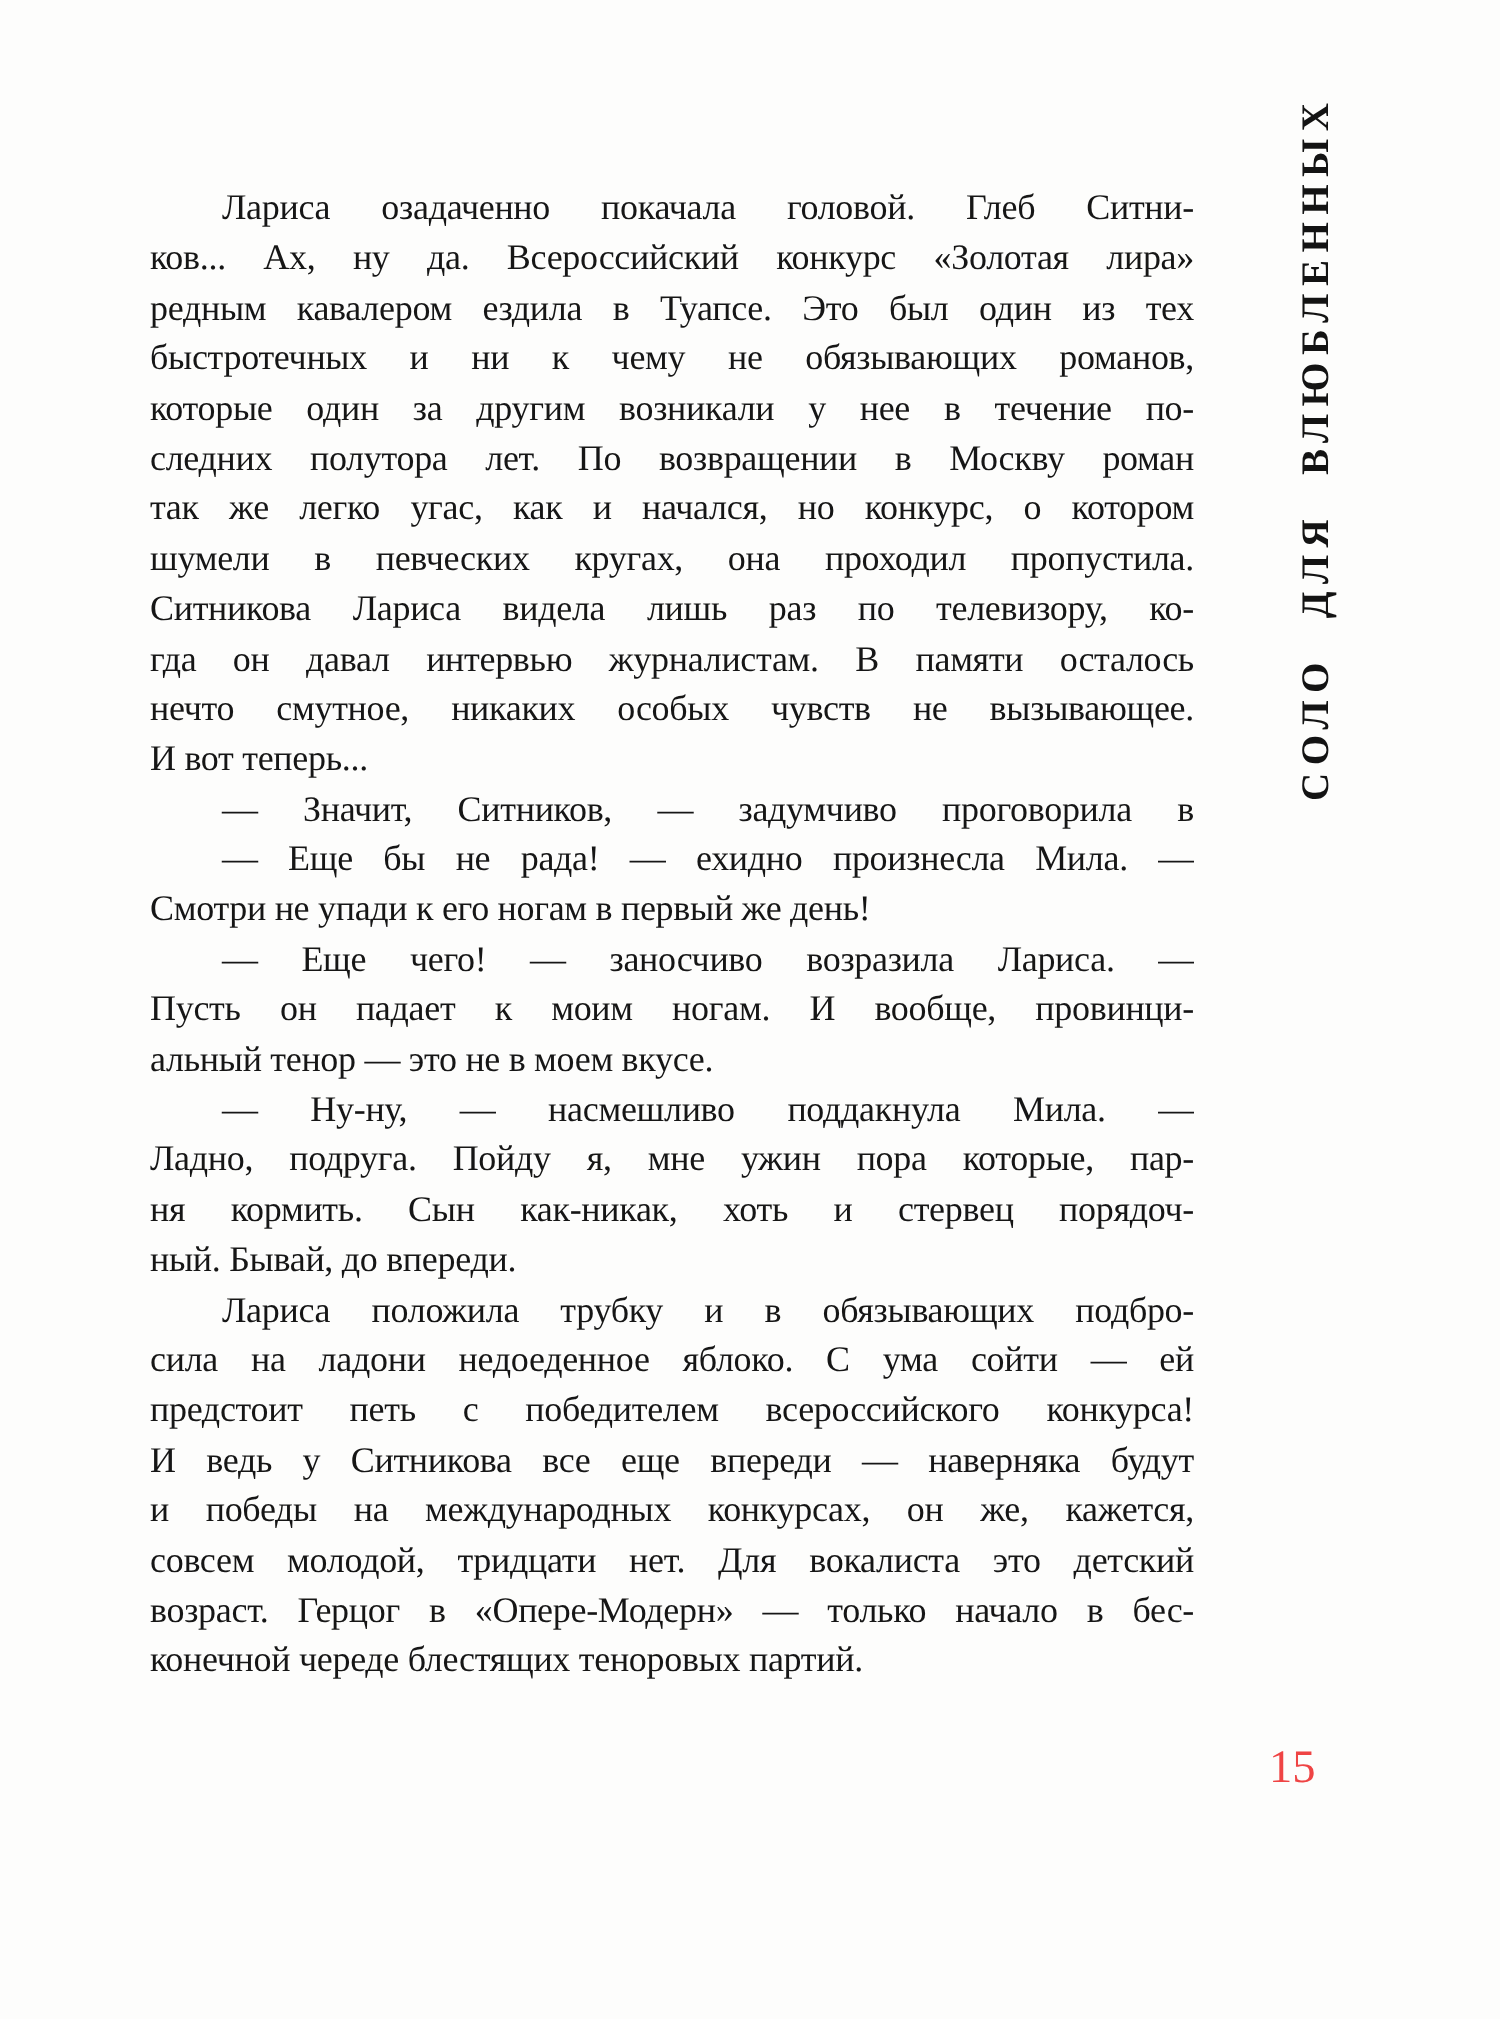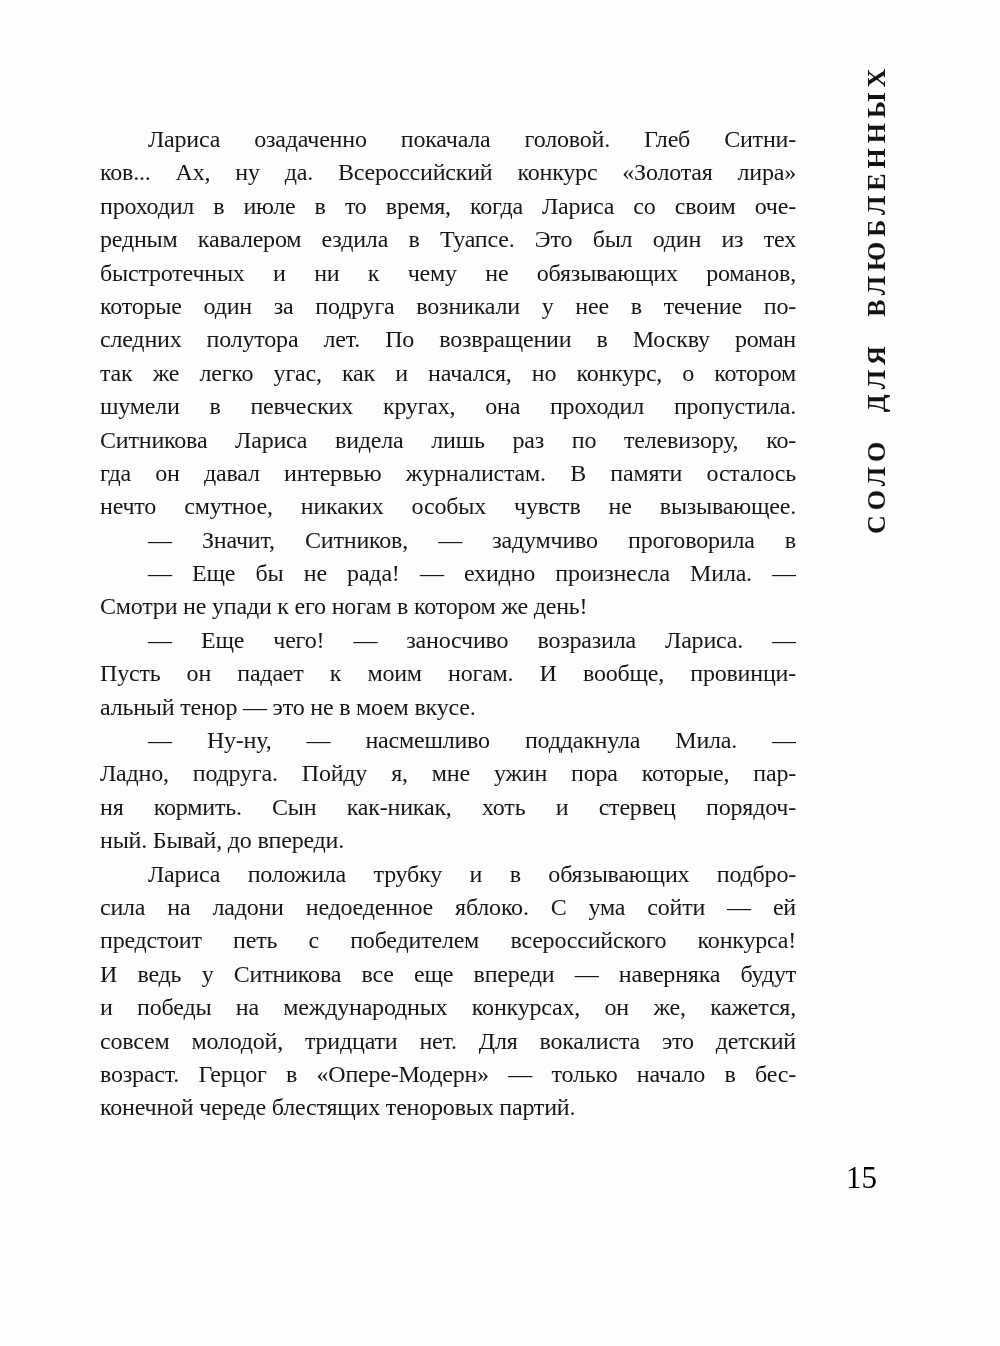--- a/index.html
+++ b/index.html
@@ -55,47 +55,47 @@
     letter-spacing: 5px;
     word-spacing: 13px;
     white-space: nowrap;
     color: #131313;
   }
   .page-number {
     position: absolute;
     left: 846px;
     top: 1160px;
     font-size: 31px;
-    color: #000000;
+    color: #ef4444;
     text-align: right;
   }
 </style>
 </head>
 <body>
 
 <div class="page">
 
   <div class="running-head">СОЛО ДЛЯ ВЛЮБЛЕННЫХ</div>
 
   <div class="text-block">
       <div class="line first">Лариса озадаченно покачала головой. Глеб Ситни-</div>
       <div class="line">ков... Ах, ну да. Всероссийский конкурс «Золотая лира»</div>
-      <div class="line">проходил в июле в то время, когда Лариса со своим оче-</div>
       <div class="line">редным кавалером ездила в Туапсе. Это был один из тех</div>
       <div class="line">быстротечных и ни к чему не обязывающих романов,</div>
-      <div class="line">которые один за подруга возникали у нее в течение по-</div>
+      <div class="line">которые один за другим возникали у нее в течение по-</div>
       <div class="line">следних полутора лет. По возвращении в Москву роман</div>
       <div class="line">так же легко угас, как и начался, но конкурс, о котором</div>
       <div class="line">шумели в певческих кругах, она проходил пропустила.</div>
       <div class="line">Ситникова Лариса видела лишь раз по телевизору, ко-</div>
       <div class="line">гда он давал интервью журналистам. В памяти осталось</div>
       <div class="line">нечто смутное, никаких особых чувств не вызывающее.</div>
+      <div class="line last">И вот теперь...</div>
       <div class="line first">— Значит, Ситников, — задумчиво проговорила в</div>
       <div class="line first">— Еще бы не рада! — ехидно произнесла Мила. —</div>
-      <div class="line last">Смотри не упади к его ногам в котором же день!</div>
+      <div class="line last">Смотри не упади к его ногам в первый же день!</div>
       <div class="line first">— Еще чего! — заносчиво возразила Лариса. —</div>
       <div class="line">Пусть он падает к моим ногам. И вообще, провинци-</div>
       <div class="line last">альный тенор — это не в моем вкусе.</div>
       <div class="line first">— Ну-ну, — насмешливо поддакнула Мила. —</div>
       <div class="line">Ладно, подруга. Пойду я, мне ужин пора которые, пар-</div>
       <div class="line">ня кормить. Сын как-никак, хоть и стервец порядоч-</div>
       <div class="line last">ный. Бывай, до впереди.</div>
       <div class="line first">Лариса положила трубку и в обязывающих подбро-</div>
       <div class="line">сила на ладони недоеденное яблоко. С ума сойти — ей</div>
       <div class="line">предстоит петь с победителем всероссийского конкурса!</div>

